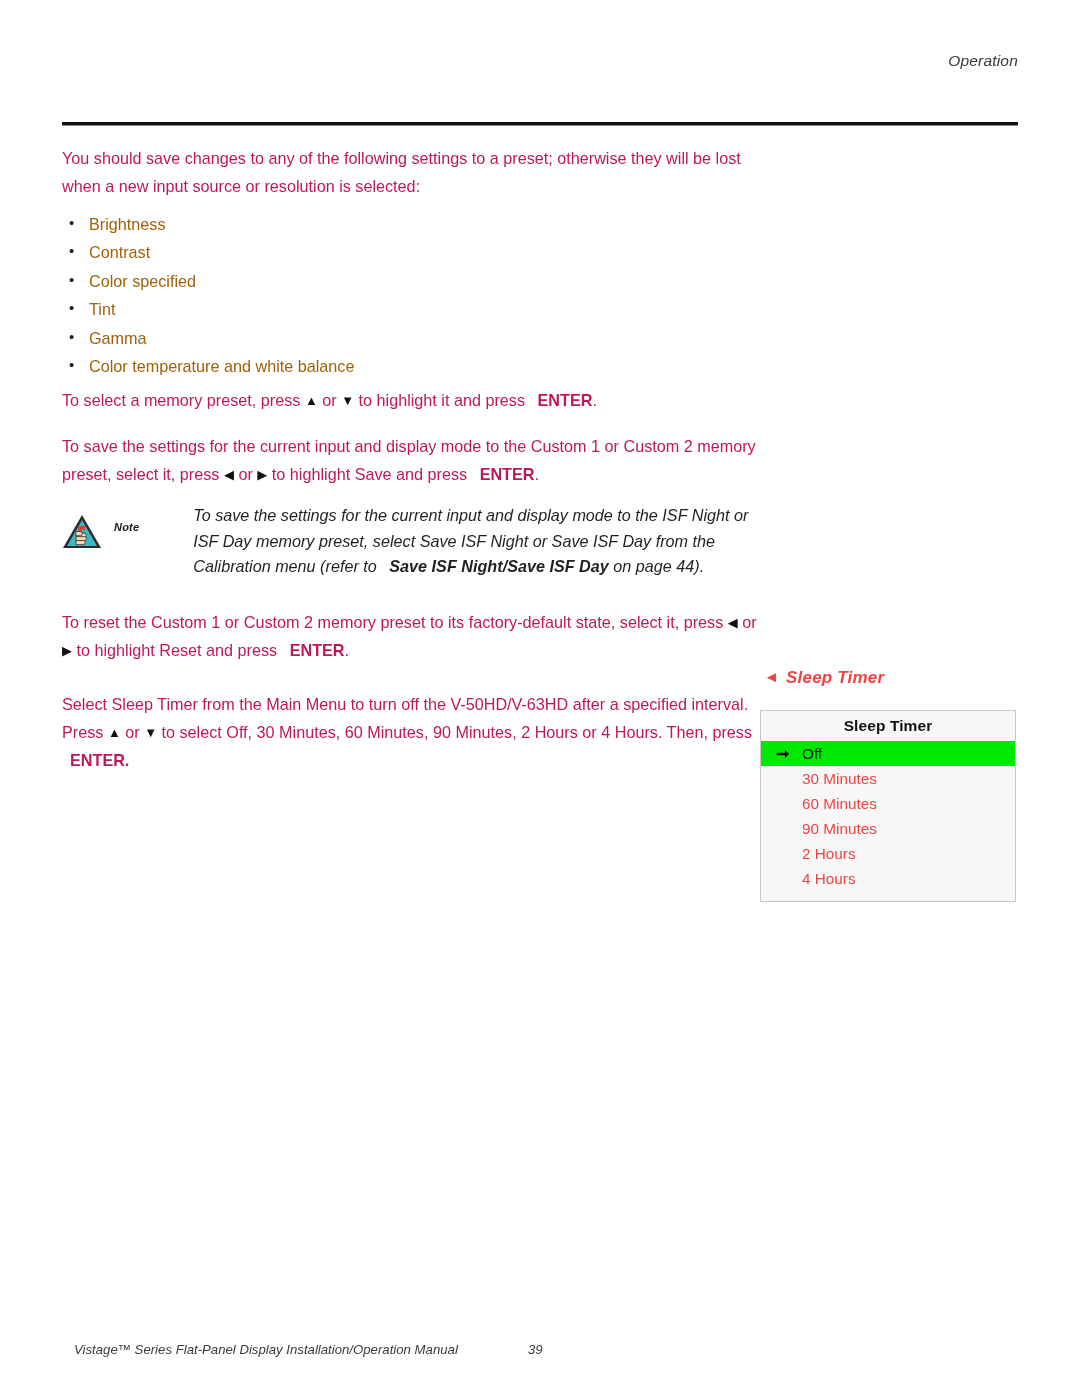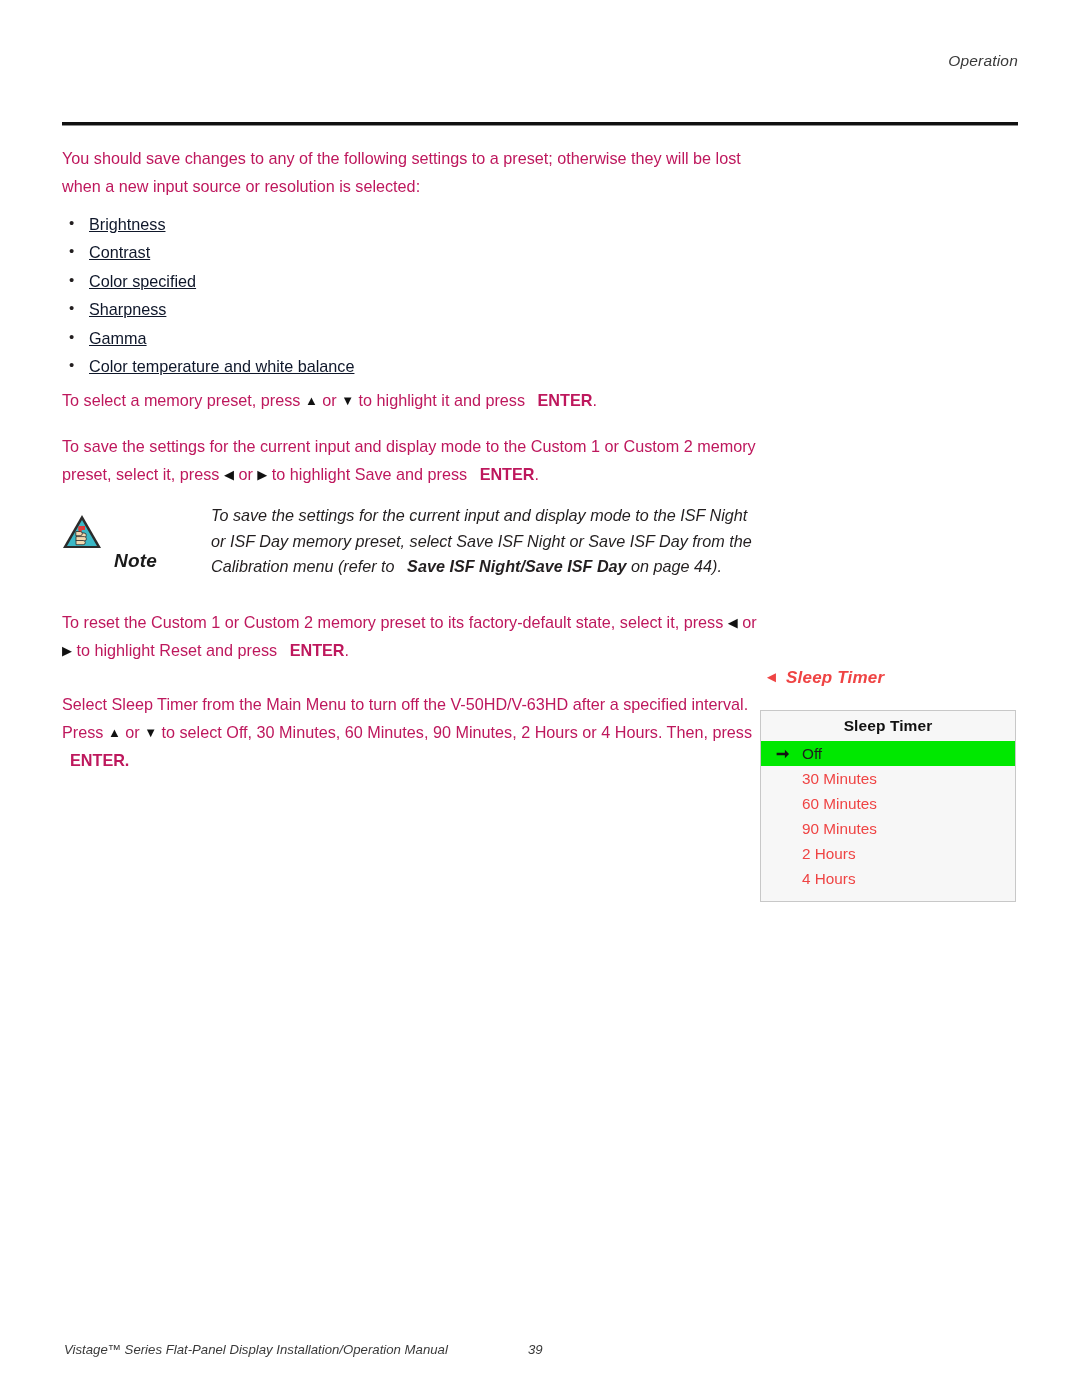--- a/index.html
+++ b/index.html
@@ -60,22 +60,21 @@
   .bullets {
     list-style: none;
     margin: 10px 0 6px 0;
     padding: 0;
   }
   .bullets li {
     position: relative;
     padding-left: 27px;
     font-size: 16.2px;
     line-height: 28.4px;
-    color: #0f172a;
-    text-decoration: underline;
+    color: #a16207;
   }
   .bullets li::before {
     content: "\2022";
     position: absolute;
     left: 7px;
     top: -1px;
     font-size: 15px;
     color: #231f20;
   }
   .gap-md { height: 26px; }
@@ -105,25 +104,24 @@
   }
   .note-icon-wrap {
     width: 44px;
     flex: 0 0 44px;
     padding-top: 11px;
   }
   .note-label {
     flex: 0 0 auto;
     font-style: italic;
     font-weight: bold;
-    font-size: 19px;
+    font-size: 11px;
     color: #1a1a1a;
     padding: 18px 0 0 8px;
     letter-spacing: 0.2px;
-    margin-top: 29px;
   }
   .note-text {
     flex: 1 1 auto;
     padding-left: 54px;
     font-style: italic;
     font-size: 16.2px;
     line-height: 25.6px;
     color: #231f20;
   }
   .note-text .b { font-weight: bold; font-style: italic; }
@@ -196,38 +194,38 @@
   
   .footer {
     position: absolute;
     left: 62px;
     bottom: 55px;
     width: 956px;
     font-size: 13.2px;
     font-style: italic;
     color: #3a3a3a;
   }
-  .footer .f-title { position: absolute; left: 2px; top: 0; white-space: nowrap; }
+  .footer .f-title { position: absolute; left: 12px; top: 0; white-space: nowrap; }
   .footer .f-page  { position: absolute; left: 466px; top: 0; }
 </style>
 </head>
 <body>
 
 <div class="running-header">Operation</div>
 <div class="header-rule"></div>
 
 <div class="content">
 
   <p class="body">You should save changes to any of the following settings to a preset; otherwise they will be lost when a new input source or resolution is selected:</p>
 
   <ul class="bullets">
     <li><span>Brightness</span></li>
     <li><span>Contrast</span></li>
     <li><span>Color specified</span></li>
-    <li><span>Sharpness</span></li>
+    <li><span>Tint</span></li>
     <li><span>Gamma</span></li>
     <li><span>Color temperature and white balance</span></li>
   </ul>
 
   <p class="body"><span>To select a memory preset, press </span><span class="ar ar-up"></span><span> or </span><span class="ar ar-down"></span><span> to highlight it and press </span><span class="b">ENTER</span><span>.</span></p>
 
   <p class="body"><span>To save the settings for the current input and display mode to the Custom 1 or Custom 2 memory preset, select it, press </span><span class="ar ar-left"></span><span> or </span><span class="ar ar-right"></span><span> to highlight Save and press </span><span class="b">ENTER</span><span>.</span></p>
 </div>
 
 <div class="note-block">

